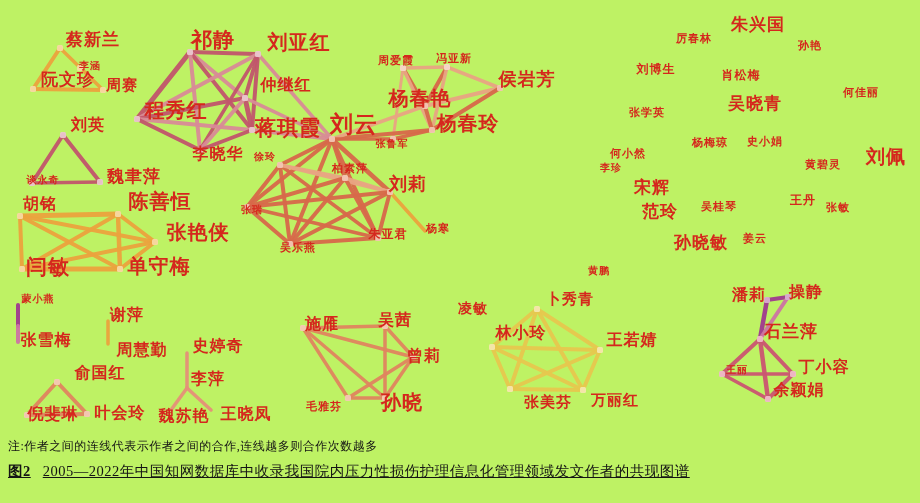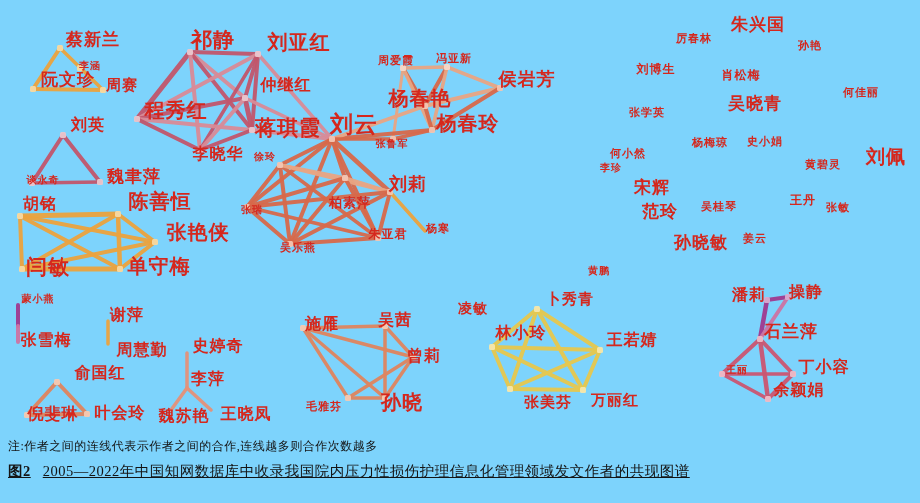--- a/index.html
+++ b/index.html
@@ -1,17 +1,17 @@
 <!DOCTYPE html>
 <html><head>
 <meta charset="utf-8">
 <style>
   html,body{margin:0;padding:0;background:#ffffff;}
   .canvas{
-    position:relative;width:920px;height:503px;background:#7dd3fc;overflow:hidden;
+    position:relative;width:920px;height:503px;background:#bef264;overflow:hidden;
     font-family:"Liberation Serif","DejaVu Serif",serif;
   }
   #graph{position:absolute;left:0;top:0;width:920px;height:503px;}
   #labels{position:absolute;left:0;top:0;width:920px;height:503px;}
   .albl{
     position:absolute;transform:translate(-50%,-50%);
     color:#d5271d;font-weight:bold;white-space:nowrap;line-height:1;
     font-family:"Liberation Serif","DejaVu Serif",serif;letter-spacing:1px;
   }
   .note{
@@ -197,21 +197,21 @@
       <div class="albl" style="left: 299px; top: 42px; font-size: 20px; color: rgb(213, 39, 29);">刘亚红</div>
       <div class="albl" style="left: 286px; top: 85px; font-size: 16px; color: rgb(213, 39, 29);">仲继红</div>
       <div class="albl" style="left: 176px; top: 110px; font-size: 20px; color: rgb(213, 39, 29);">程秀红</div>
       <div class="albl" style="left: 288px; top: 128px; font-size: 21px; color: rgb(213, 39, 29);">蒋琪霞</div>
       <div class="albl" style="left: 354px; top: 124px; font-size: 23px; color: rgb(213, 39, 29);">刘云</div>
       <div class="albl" style="left: 218px; top: 154px; font-size: 16px; color: rgb(213, 39, 29);">李晓华</div>
       <div class="albl" style="left: 265px; top: 157px; font-size: 10px; color: rgb(213, 39, 29);">徐玲</div>
       <div class="albl" style="left: 88px; top: 125px; font-size: 16px; color: rgb(213, 39, 29);">刘英</div>
       <div class="albl" style="left: 43px; top: 180px; font-size: 10px; color: rgb(213, 39, 29);">谈永奇</div>
       <div class="albl" style="left: 134px; top: 176px; font-size: 17px; color: rgb(213, 39, 29);">魏聿萍</div>
-      <div class="albl" style="left: 350px; top: 168px; font-size: 13px; color: rgb(213, 39, 29); margin-top: 34px;">柏素萍</div>
+      <div class="albl" style="left: 350px; top: 168px; font-size: 11px; color: rgb(213, 39, 29);">柏素萍</div>
       <div class="albl" style="left: 252px; top: 210px; font-size: 10px; color: rgb(213, 39, 29);">张瑞</div>
       <div class="albl" style="left: 298px; top: 247px; font-size: 11px; color: rgb(213, 39, 29);">吴乐燕</div>
       <div class="albl" style="left: 388px; top: 234px; font-size: 12px; color: rgb(213, 39, 29);">朱亚君</div>
       <div class="albl" style="left: 408px; top: 184px; font-size: 18px; color: rgb(213, 39, 29);">刘莉</div>
       <div class="albl" style="left: 438px; top: 228px; font-size: 11px; color: rgb(213, 39, 29);">杨寒</div>
       <div class="albl" style="left: 396px; top: 60px; font-size: 11px; color: rgb(213, 39, 29);">周爱霞</div>
       <div class="albl" style="left: 454px; top: 58px; font-size: 11px; color: rgb(213, 39, 29);">冯亚新</div>
       <div class="albl" style="left: 527px; top: 79px; font-size: 18px; color: rgb(213, 39, 29);">侯岩芳</div>
       <div class="albl" style="left: 420px; top: 98px; font-size: 20px; color: rgb(213, 39, 29);">杨春艳</div>
       <div class="albl" style="left: 468px; top: 123px; font-size: 20px; color: rgb(213, 39, 29);">杨春玲</div>

